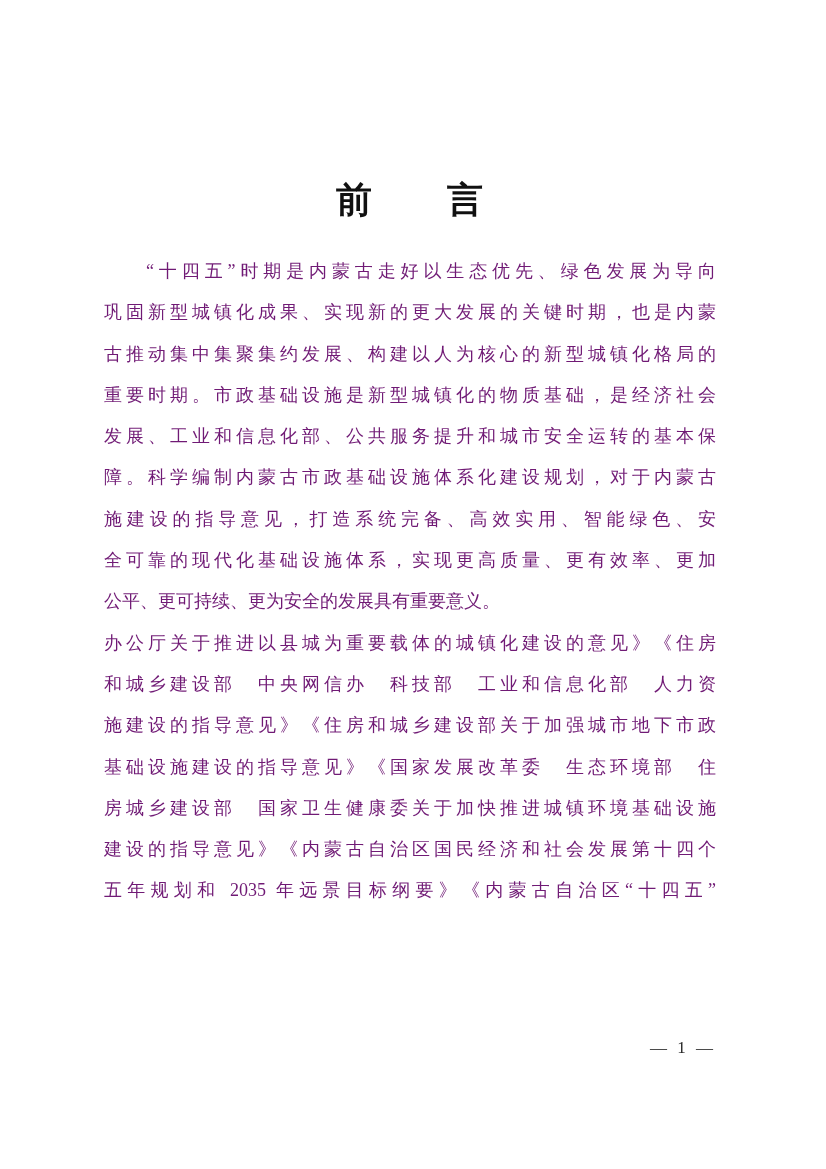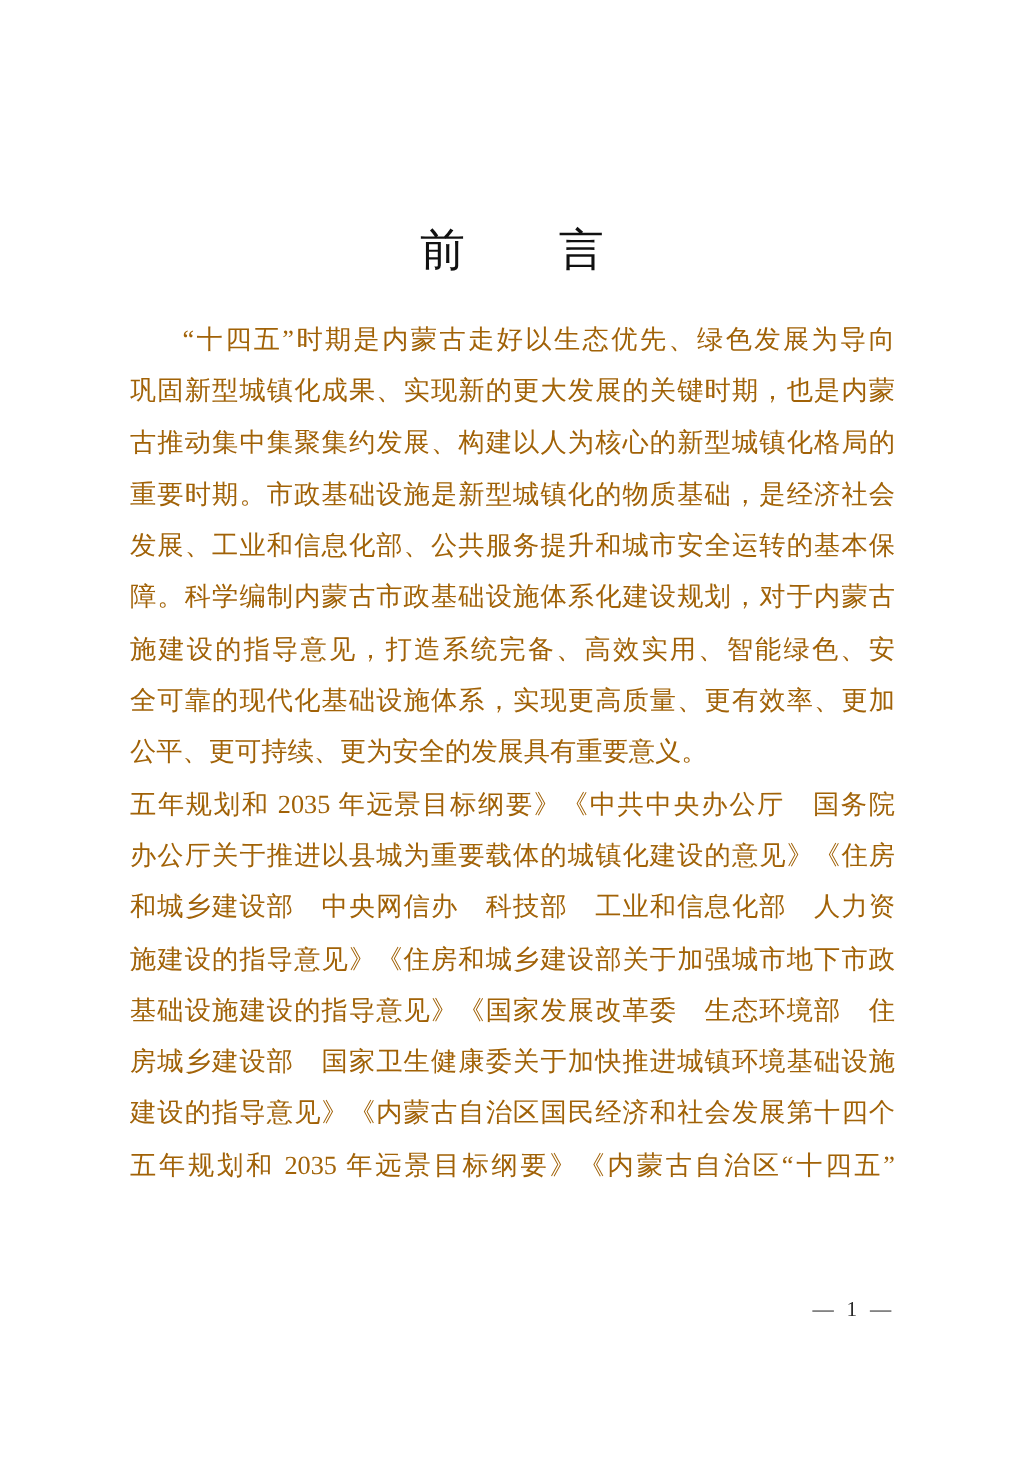--- a/index.html
+++ b/index.html
@@ -18,40 +18,40 @@
     overflow: hidden;
   }
   .title {
     position: absolute;
     top: 179px;
     left: 104px;
     width: 612px;
     margin: 0;
     font-size: 36px;
     line-height: 42px;
-    font-weight: normal;
+    font-weight: bold;
     text-align: center;
     color: #111111;
     letter-spacing: 1px;
   }
   .body-text {
     position: absolute;
     top: 251px;
     left: 104px;
     width: 612px;
   }
   .line {
     height: 41.3px;
     line-height: 41.3px;
-    font-size: 21px;
+    font-size: 18px;
     text-align: justify;
     text-align-last: justify;
     text-justify: inter-character;
     overflow: hidden;
-    color: #a16207;
+    color: #701a75;
   }
   .line.indent {
     text-indent: 42px;
   }
   .line.para-end {
     text-align-last: left;
   }
   .page-number {
     position: absolute;
     top: 1036px;
@@ -77,21 +77,20 @@
       <div class="line">古推动集中集聚集约发展、构建以人为核心的新型城镇化格局的</div>
       <div class="line">重要时期。市政基础设施是新型城镇化的物质基础，是经济社会</div>
       <div class="line">发展、工业和信息化部、公共服务提升和城市安全运转的基本保</div>
       <div class="line">障。科学编制内蒙古市政基础设施体系化建设规划，对于内蒙古</div>
       <div class="line">施建设的指导意见，打造系统完备、高效实用、智能绿色、安</div>
       <div class="line">全可靠的现代化基础设施体系，实现更高质量、更有效率、更加</div>
       <div class="line para-end">公平、更可持续、更为安全的发展具有重要意义。</div>
     </div>
 
     <div class="para">
-      <div class="line">五年规划和 2035 年远景目标纲要》《中共中央办公厅　国务院</div>
       <div class="line">办公厅关于推进以县城为重要载体的城镇化建设的意见》《住房</div>
       <div class="line">和城乡建设部　中央网信办　科技部　工业和信息化部　人力资</div>
       <div class="line">施建设的指导意见》《住房和城乡建设部关于加强城市地下市政</div>
       <div class="line">基础设施建设的指导意见》《国家发展改革委　生态环境部　住</div>
       <div class="line">房城乡建设部　国家卫生健康委关于加快推进城镇环境基础设施</div>
       <div class="line">建设的指导意见》《内蒙古自治区国民经济和社会发展第十四个</div>
       <div class="line">五年规划和 2035 年远景目标纲要》《内蒙古自治区“十四五”</div>
     </div>
 
   </div>

